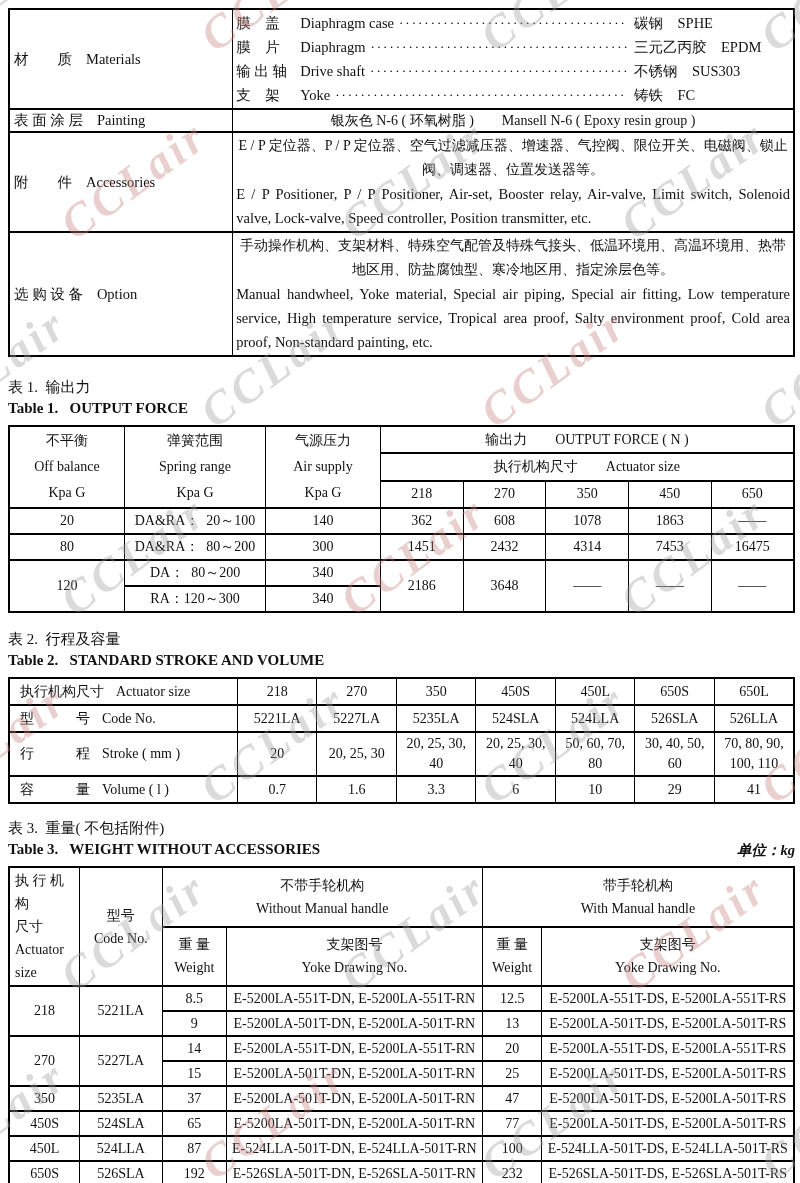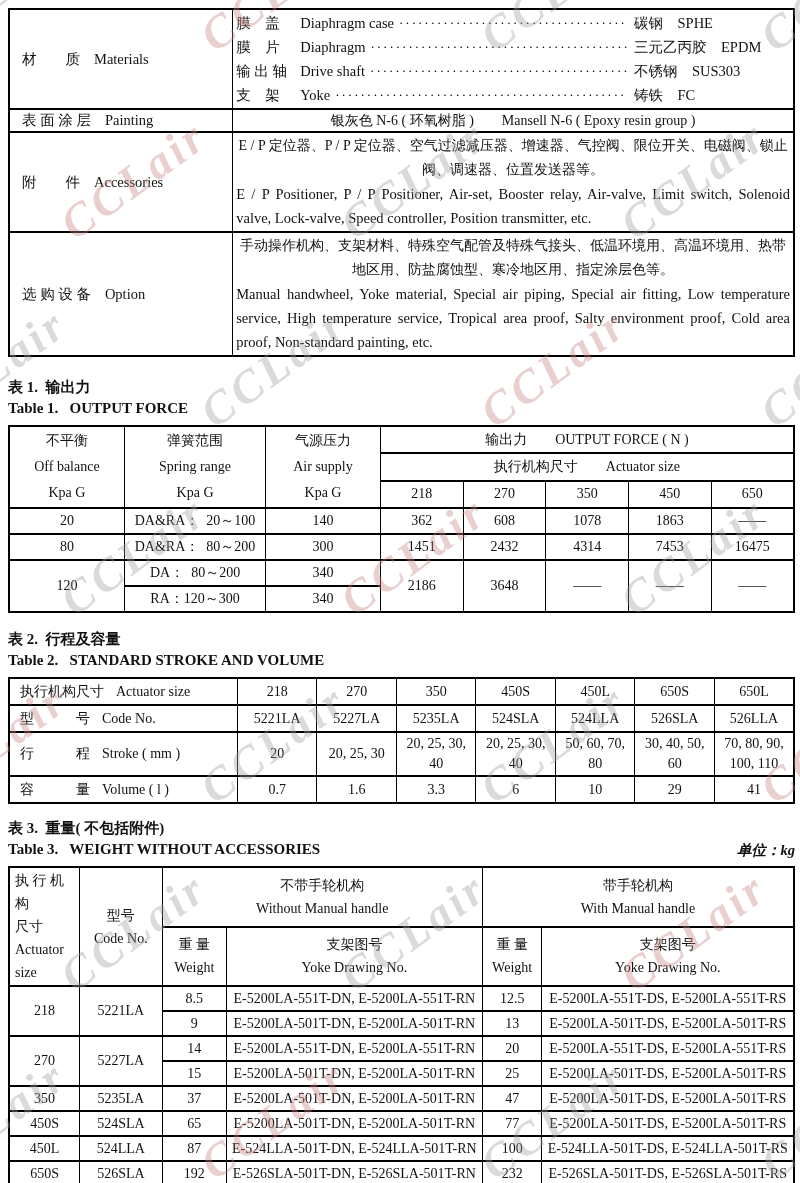--- a/index.html
+++ b/index.html
@@ -16,38 +16,38 @@
   
   table.doc { border-collapse:collapse; table-layout:fixed; width:787px; }
   table.doc td { border:1px solid #000; border-top-width:2px; border-bottom-width:2px;
                  font-size:14px; text-align:center; vertical-align:middle; padding:1px 3px; }
   table.doc { border:2px solid #000; }
   td.sepR { border-right-width:2px; }
   td.sepL { border-left-width:2px;border-radius:8px; }
   .keep { white-space:pre-wrap; }
 
   
-  table.spec td.lab { text-align:left; padding-left:12px; font-size:14.5px; }
+  table.spec td.lab { text-align:left; padding-left:4px; font-size:14.5px; }
   .lz { }  .le { margin-left:14px; }
   td.mat { padding:4px 6px; }
   .mline { display:flex; align-items:center; line-height:24px; height:24px; padding-right:8px; text-align:left; }
   .mzh { width:64px; flex:none; font-size:14.5px; }
   .men { flex:none; margin-right:5px; font-size:14.5px; }
   .leader { flex:1; overflow:hidden; white-space:nowrap; font-size:13px; color:#000; }
   .leader::after { content:"·············································································"; letter-spacing:2px; }
   .mval { flex:none; width:148px; margin-left:7px; font-size:14.5px; white-space:nowrap; text-align:left; }
   td.pv { text-align:left; padding-left:10px; height:18px; font-size:14.5px; }
   td.txt { text-align:left; padding:3px 10px 3px 10px; }
   td.txt .zh { line-height:24px; font-size:14px;font-family:Liberation Serif, serif; }
   td.txt .en { line-height:24px; font-size:14.5px; }
   .just { text-align:justify; }
 
   
   .ttl { margin-left:0; }
-  .t-zh { font-weight:bold; font-size:15px; line-height:21px; }
+  .t-zh { font-weight:normal; font-size:15px; line-height:21px; }
   .t-row { display:flex; justify-content:space-between; align-items:flex-end; width:787px; }
   .t-en { font-weight:bold; font-size:15px; line-height:21px; }
   .unit { font-weight:bold; font-size:14.5px;font-style:italic; }
 
   
   .t1 td { height:27px; }
   .t1 .hc div { line-height:26px; }
   .t1 tbody.gen td { height:26px; }
 
   

